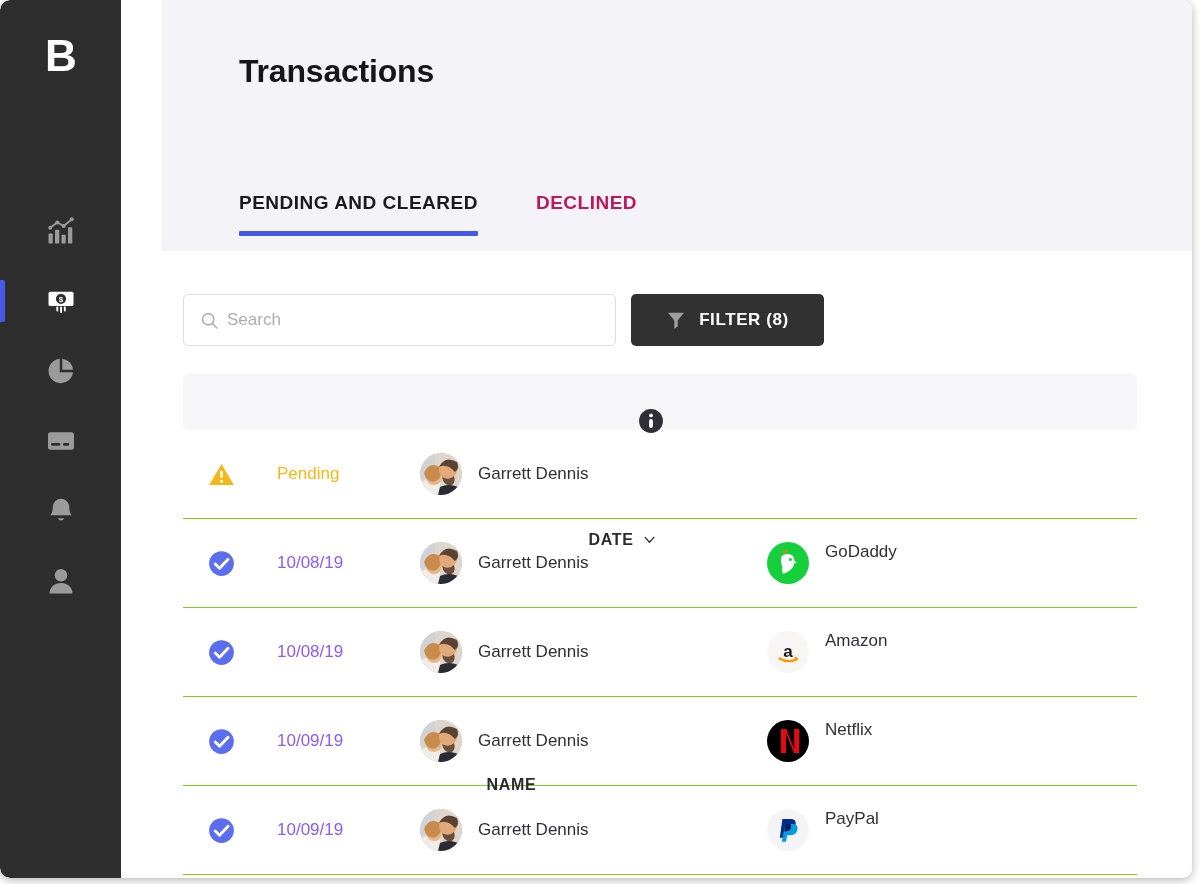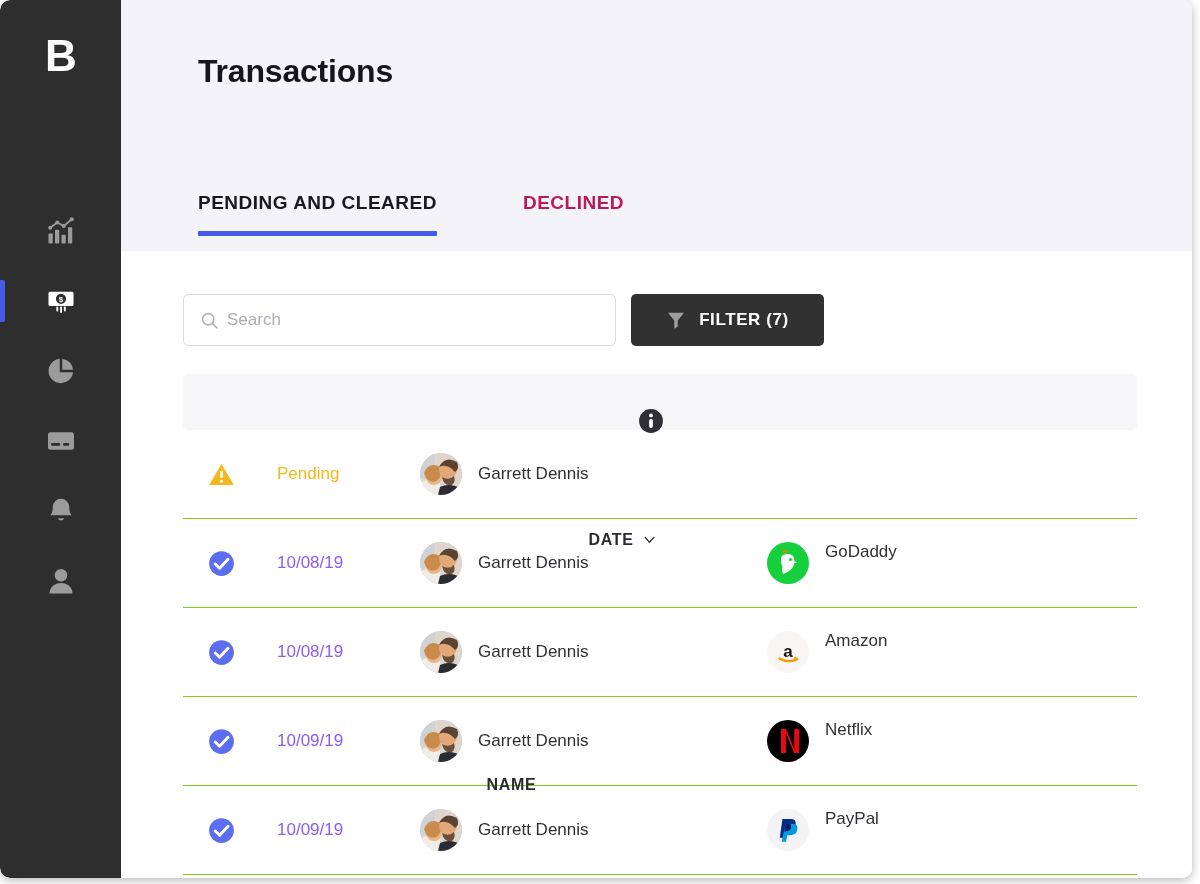--- a/index.html
+++ b/index.html
@@ -105,38 +105,38 @@
     overflow: hidden;
     display: flex;
     flex-direction: column;
   }
 
   .header-area {
     background: #f4f4f8;
     padding: 15px;
     flex: 0 0 auto;
     position: relative;
+    margin-left: 41px;
   }
 
   .page-title {
     margin: 0;
     padding: 38px 0 0 62px;
     font-size: 32px;
     font-weight: bold;
     color: #16161a;
     letter-spacing: -0.2px;
   }
 
   .tabs {
     display: flex;
     align-items: flex-end;
     padding-left: 62px;
     margin-top: 78px;
     height: 68px;
-    gap: 28px;
   }
 
   .tab {
     position: relative;
     font-size: 19px;
     font-weight: bold;
     letter-spacing: 0.5px;
     color: #be185d;
     padding-bottom: 22px;
     margin-right: 58px;
@@ -430,21 +430,21 @@
               <circle cx="10.4" cy="10.4" r="7.1"></circle>
               <line x1="15.6" y1="15.6" x2="21.4" y2="21.4" stroke-linecap="round"></line>
             </svg>
             <input class="search-input" type="text" placeholder="Search" style="">
           </div>
 
           <button class="filter-button">
             <svg class="funnel-icon" viewBox="0 0 24 24">
               <path d="M2.4 3.4 h19.2 l-7.5 9.1 v7.3 l-4.2 2.8 v-10.1 z"></path>
             </svg>
-            <span>FILTER (7)</span>
+            <span>FILTER (8)</span>
           </button>
         </div>
 
         <div class="table">
 
           <div class="table-head">
             <div class="col-status">
               <svg class="info-icon" viewBox="0 0 24 24">
                 <circle cx="12" cy="12" r="11" fill="#2f2f35"></circle>
                 <circle cx="12" cy="6.9" r="1.75" fill="#ffffff"></circle>

